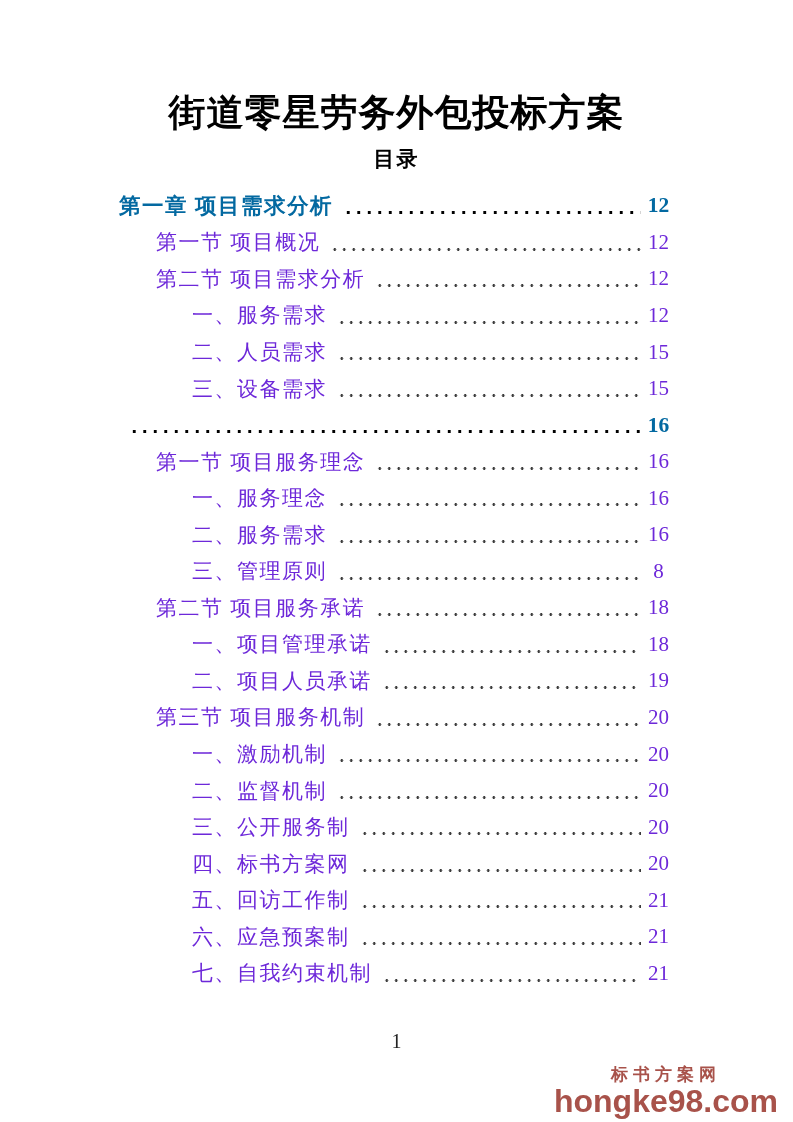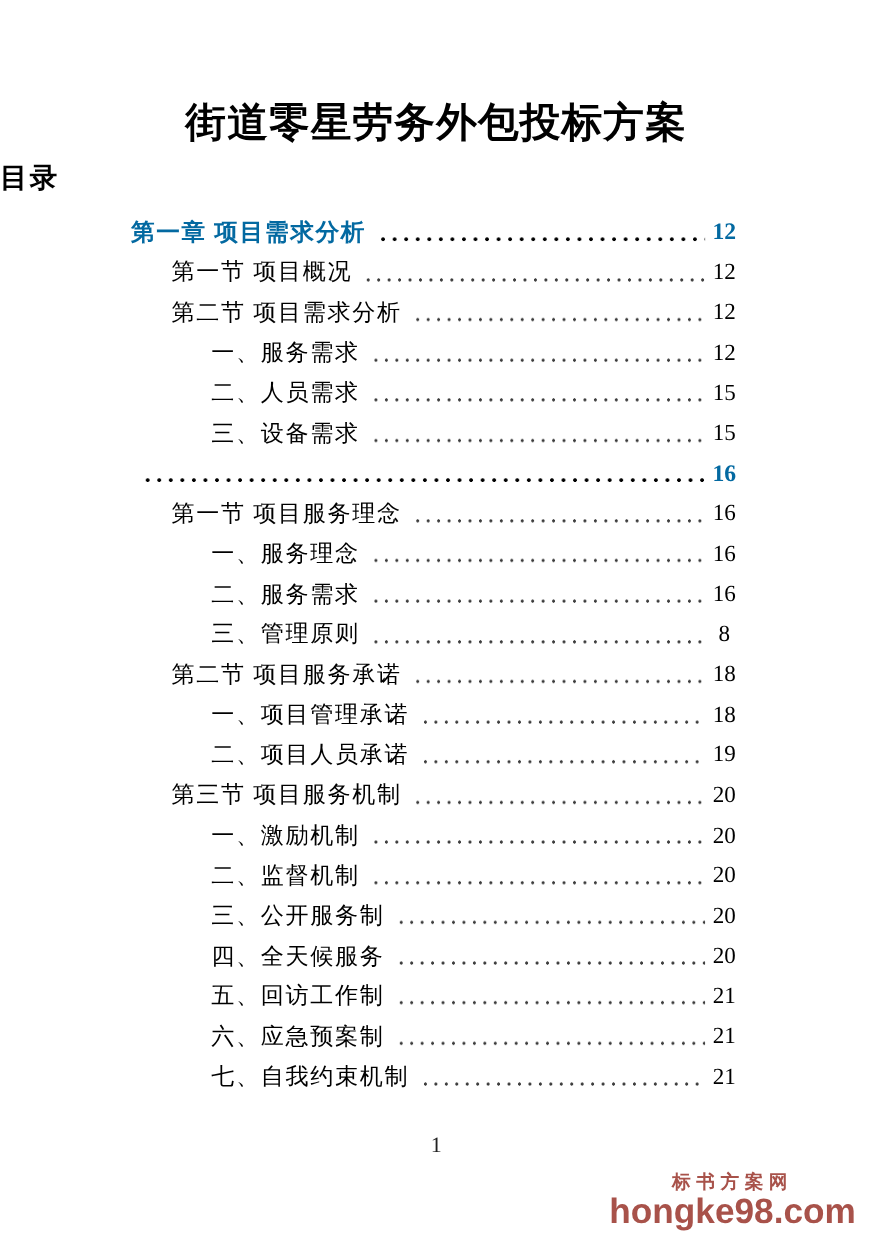--- a/index.html
+++ b/index.html
@@ -22,35 +22,36 @@
     padding-top: 88px;
     text-align: center;
     font-size: 37px;
     font-weight: bold;
     letter-spacing: 1px;
     line-height: 1.15;
     color: #000000;
   }
   .toc-heading {
     margin: 10px 0 0 0;
-    font-size: 25px;
+    text-align: center;
+    font-size: 21px;
     font-weight: bold;
     letter-spacing: 2px;
     color: #000000;
   }
   .toc {
     margin: 15px 121px 0 119px;
   }
   .toc-row {
     display: flex;
     align-items: center;
     height: 36.55px;
     font-size: 21px;
     letter-spacing: 1.5px;
-    color: #000000;
+    color: #6d28d9;
   }
   .toc-row.level-1 {
     font-weight: bold;
     font-size: 21.5px;
     color: #0369a1;
   }
   .toc-row.level-2 { padding-left: 37px; }
   .toc-row.level-3 { padding-left: 73px; }
   .toc-label { white-space: nowrap; }
   .leader {
@@ -195,21 +196,21 @@
     <span class="toc-label">二、监督机制</span>
     <span class="leader"></span>
     <span class="toc-page">20</span>
   </div>
       <div class="toc-row level-3">
     <span class="toc-label">三、公开服务制</span>
     <span class="leader"></span>
     <span class="toc-page">20</span>
   </div>
       <div class="toc-row level-3">
-    <span class="toc-label">四、全天候服务</span>
+    <span class="toc-label">四、标书方案网</span>
     <span class="leader"></span>
     <span class="toc-page">20</span>
   </div>
       <div class="toc-row level-3">
     <span class="toc-label">五、回访工作制</span>
     <span class="leader"></span>
     <span class="toc-page">21</span>
   </div>
       <div class="toc-row level-3">
     <span class="toc-label">六、应急预案制</span>

